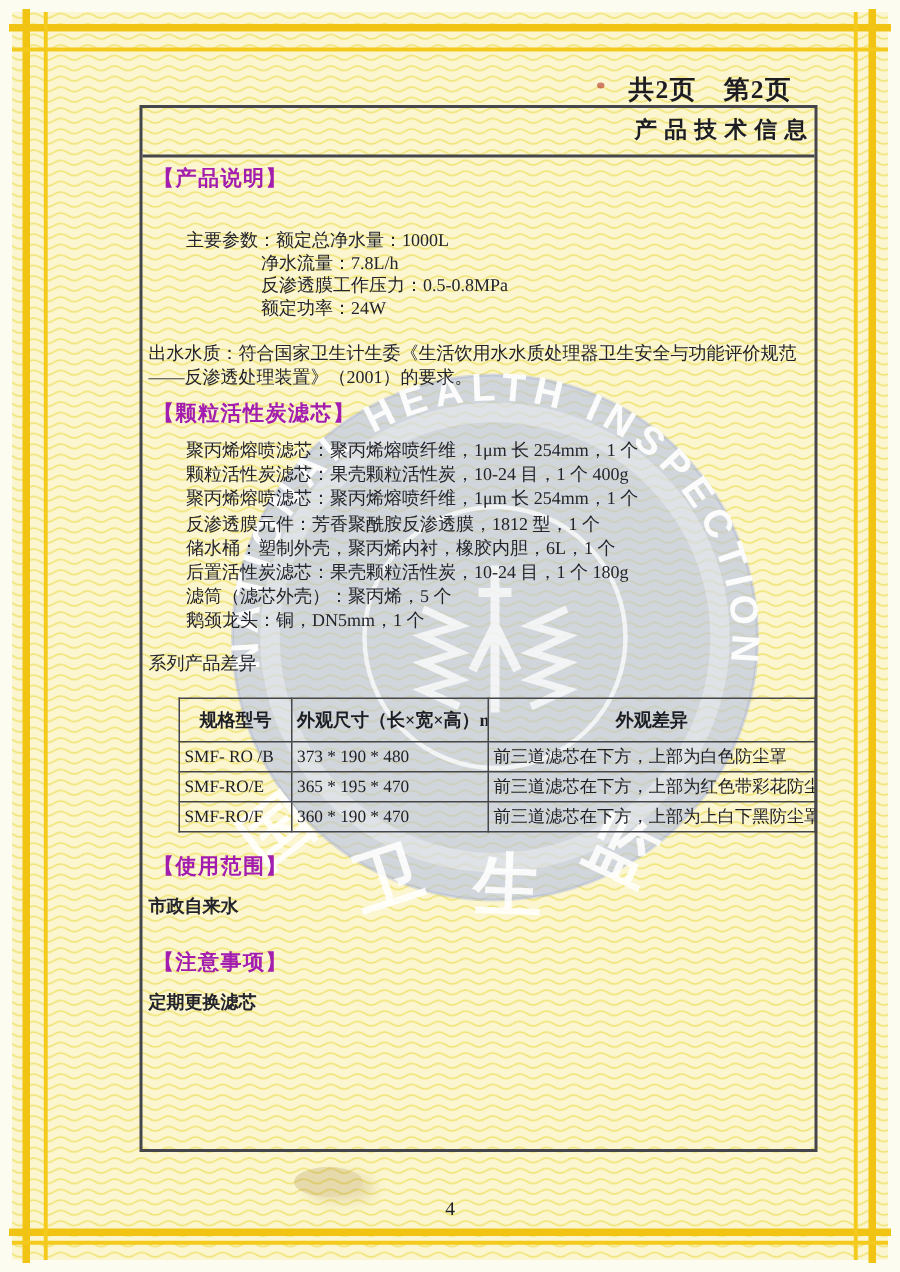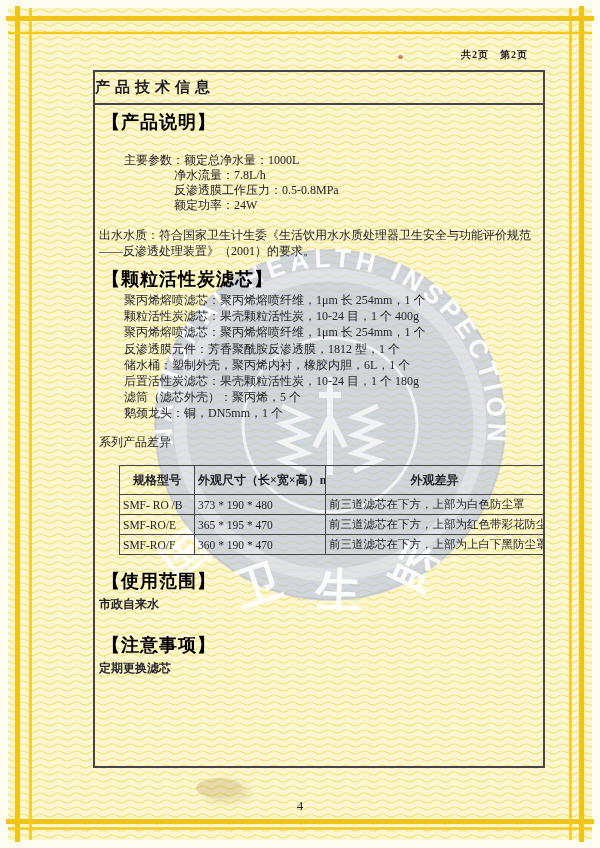--- a/index.html
+++ b/index.html
@@ -5,35 +5,35 @@
   html,body{margin:0;padding:0;}
   .page{
     position:relative; width:600px; height:848px; overflow:hidden;
     background:#fdfcf0;
     font-family:"Liberation Serif","DejaVu Serif",serif;
     color:#23232b;
   }
   .bg-svg,.wm-svg{position:absolute;left:0;top:0;pointer-events:none;}
   .page-indicator{
     position:absolute; top:48px; right:72px;
-    font-size:10px; font-weight:bold; letter-spacing:1px; color:#1c1c22;
+    font-size:17px; font-weight:bold; letter-spacing:1px; color:#1c1c22;
   }
   .doc-box{
     position:absolute; left:93px; top:70px; width:448px; height:694px;
     border:2px solid #45454c;
   }
   .title-bar{
     position:absolute; left:0; right:0; top:0; height:31px;
     border-bottom:2px solid #45454c;
-    text-align:left; line-height:31px;
+    text-align:right; line-height:31px;
     font-size:15px; font-weight:bold; letter-spacing:5px; color:#1d1d24;
   }
   .sec-h{
     position:absolute; left:7px;
-    font-size:18px; font-weight:bold; letter-spacing:1px; color:#000000;
+    font-size:14px; font-weight:bold; letter-spacing:1px; color:#a21caf;
   }
   .bodytxt{font-size:12px; line-height:15px; color:#23232b; font-weight:500;}
   .abs{position:absolute;}
   .params div{height:15px;}
   .water{width:443px; line-height:15.5px;}
   .complist div{height:16.2px;}
   .series-label{font-size:12px; font-weight:400;}
   table.spec{
     position:absolute; left:24px; top:393px; width:424px;
     border-collapse:collapse; table-layout:fixed;

